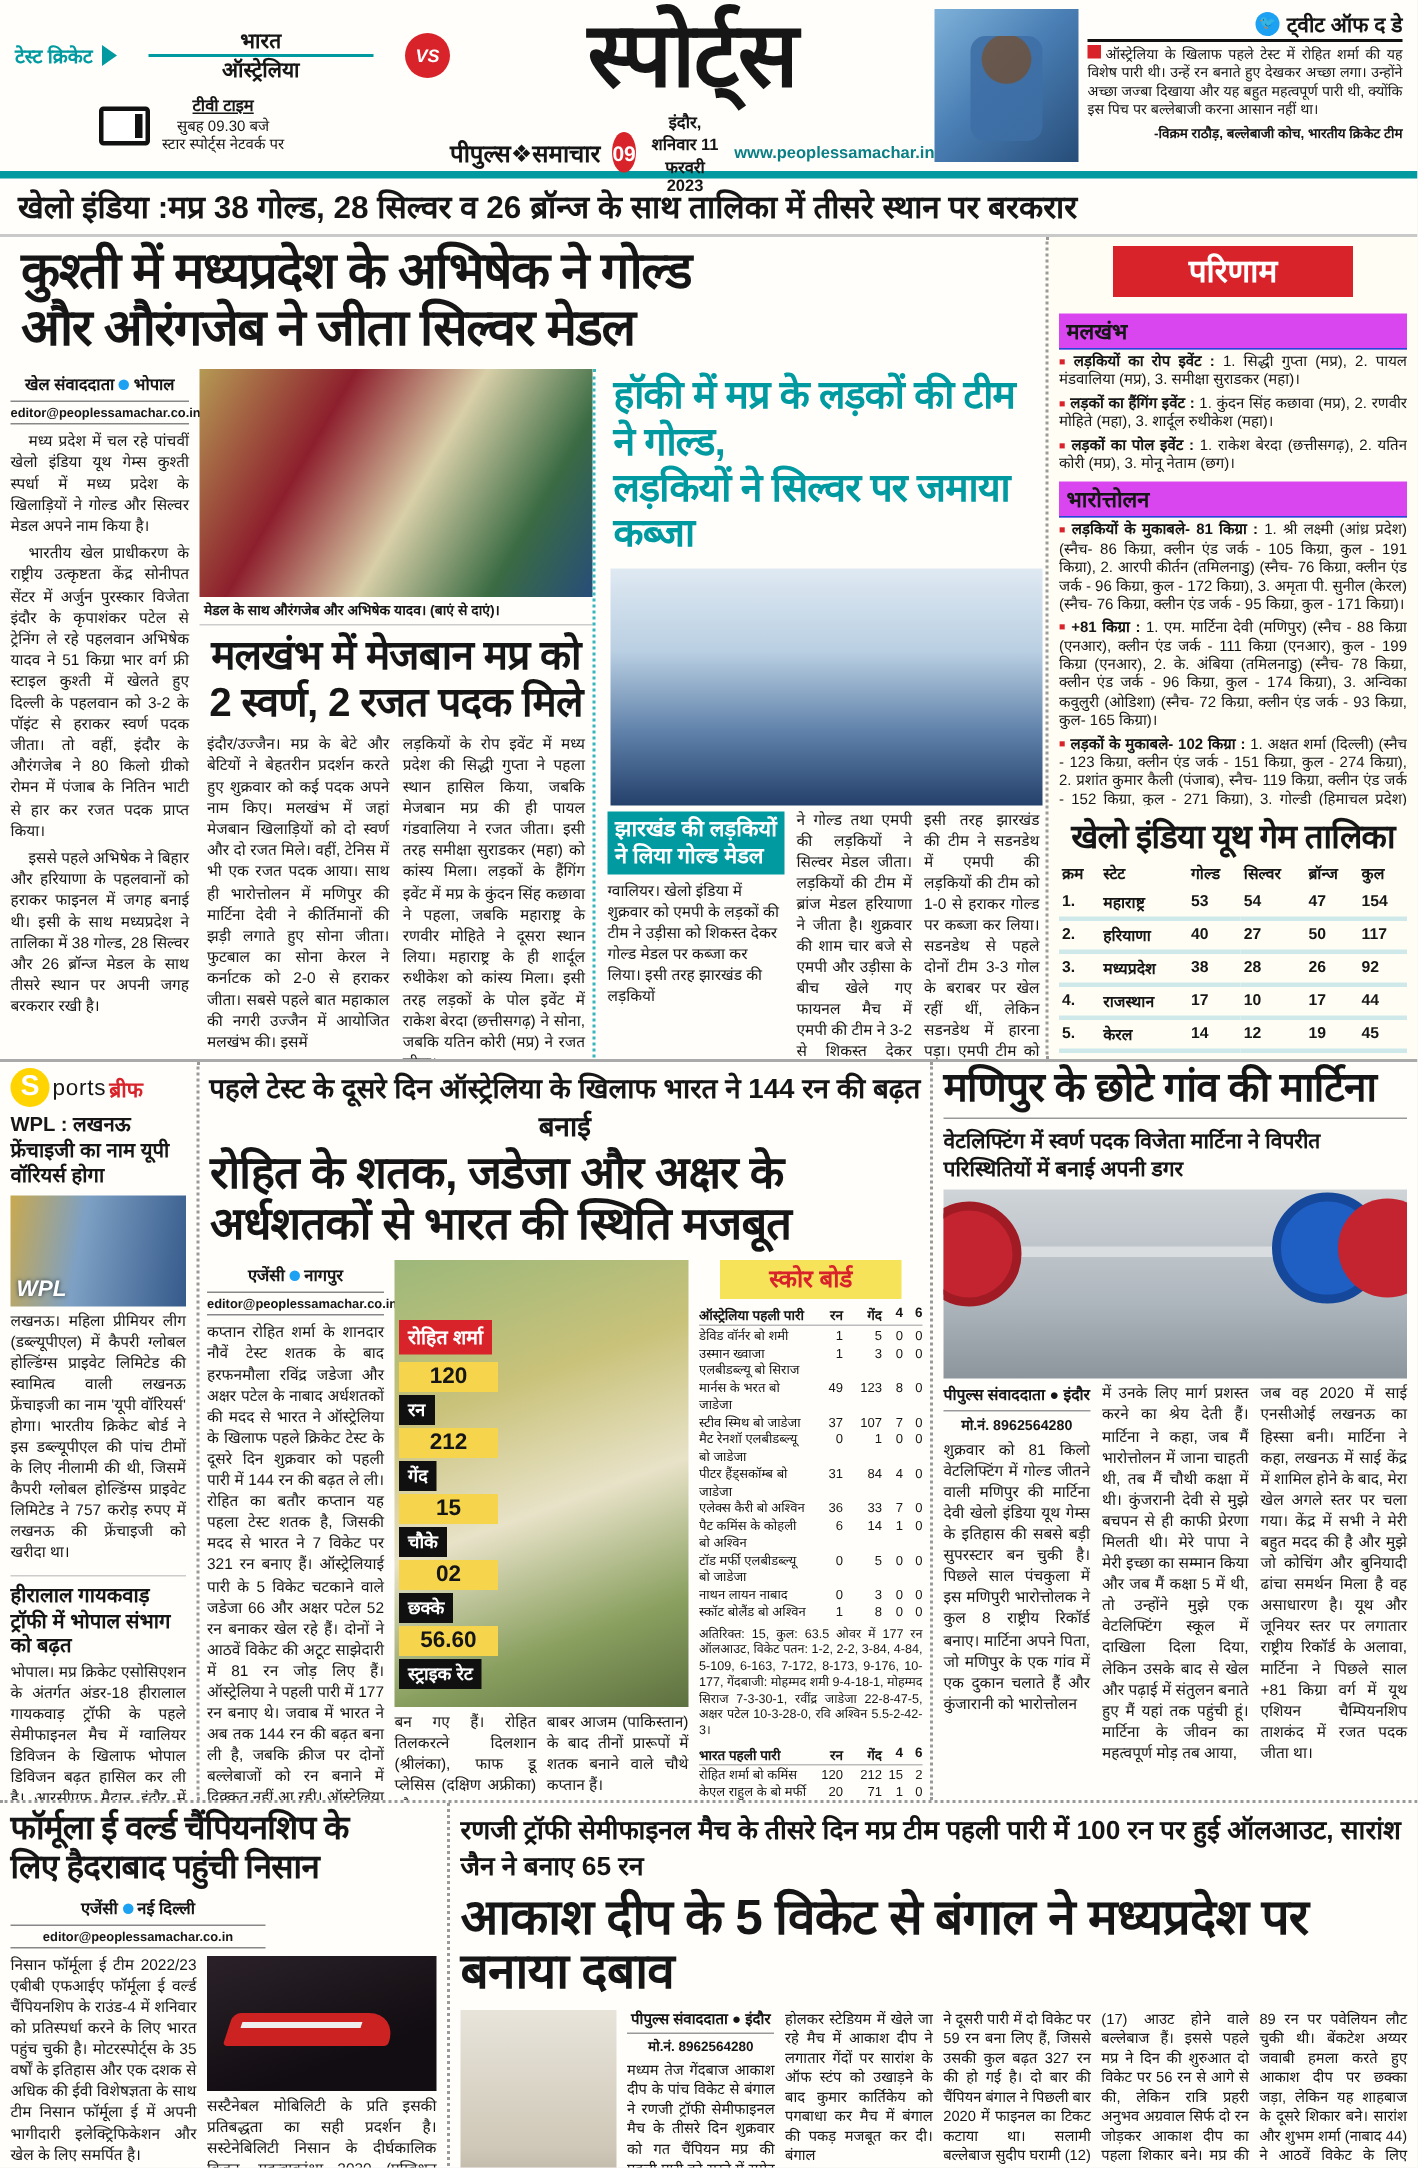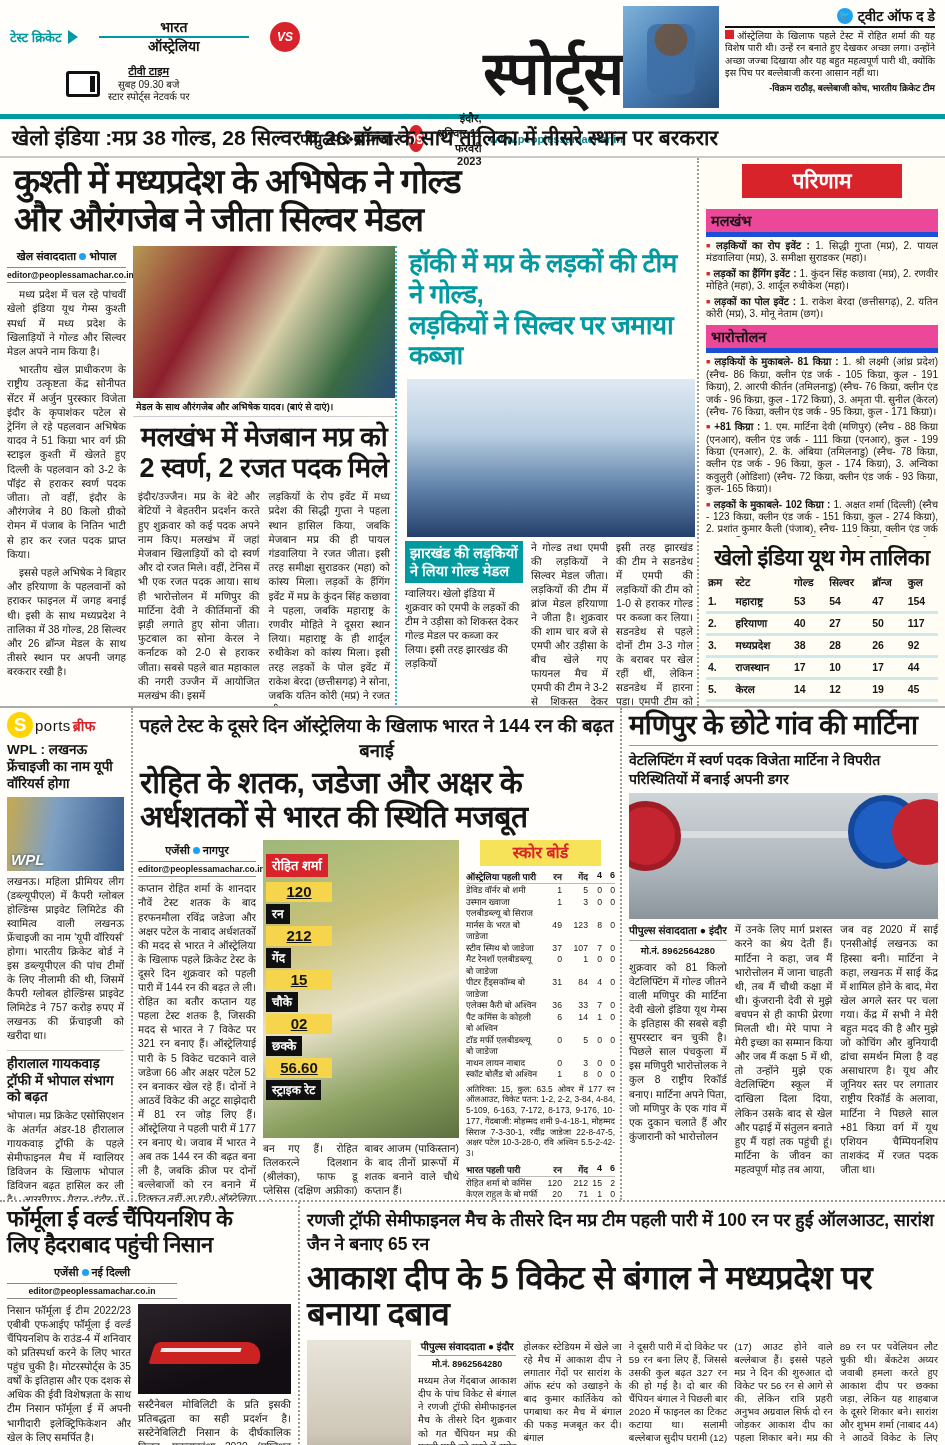--- a/index.html
+++ b/index.html
@@ -13,21 +13,21 @@
   .kicker { color:#009aa0; font-weight:bold; font-size:13px; white-space:nowrap; }
   .arrow { width:0; height:0; border-top:7px solid transparent; border-bottom:7px solid transparent; border-left:10px solid #009aa0; }
   .teams { display:flex; flex-direction:column; align-items:center; font-weight:bold; font-size:14px; line-height:1.1; flex:1; }
   .team-line { width:150px; height:2px; background:#009aa0; margin:1px 0; position:relative; }
   .vs-badge { width:30px; height:30px; border-radius:50%; background:#d8232a; color:#fff; font-weight:800; font-style:italic; font-size:12px; display:flex; align-items:center; justify-content:center; flex:none; }
   .tv-row { display:flex; gap:8px; margin-top:10px; padding-left:56px; align-items:center; }
   .tv-icon { width:34px; height:26px; border:3px solid #111; border-radius:3px; position:relative; background:#fff; }
   .tv-icon:before { content:""; position:absolute; right:2px; top:2px; bottom:2px; width:5px; background:#111; }
   .tv-text { font-size:10px; line-height:1.25; text-align:center; }
   .tv-title { font-weight:800; font-size:11px; text-decoration:underline; }
-  .hdr-center { flex:1; text-align:right;margin-top:37px; }
+  .hdr-center { flex:1; text-align:center; }
   .masthead { font-family:"Liberation Serif","DejaVu Serif",serif; font-size:60px; font-weight:800; line-height:1.05; letter-spacing:-1px; }
   .mast-row { display:flex; justify-content:center; align-items:center; gap:8px; margin-top:4px; }
   .paper-name { font-weight:800; font-size:16px; }
   .page-badge { width:27px; height:27px; border-radius:50%; background:#d8232a; color:#fff; font-weight:800; font-size:14px; display:flex; align-items:center; justify-content:center; }
   .dateline { font-size:11px; font-weight:bold; }
   .website { font-size:11px; color:#0a7f86; font-weight:bold; text-decoration:none; }
   .hdr-right { width:312px; display:flex; gap:6px; }
   .coach-photo { width:96px; height:102px; flex:none; background:linear-gradient(135deg,#7fb2d9 0%,#4a7fb5 45%,#274d79 100%); position:relative; }
   .coach-photo:after { content:""; position:absolute; left:24px; top:18px; width:48px; height:70px; background:radial-gradient(circle at 50% 22%,#6b4f3a 0 16px,#3d6ea5 17px 100%); border-radius:10px; opacity:.85; }
   .tweet { flex:1; font-size:9.5px; }
@@ -63,21 +63,21 @@
   .hockey-bottom { display:flex; gap:8px; padding-right:4px; font-size:10.3px; }
   .jhk-col { width:118px; flex:none; }
   .jhk-title { background:#009aa0; color:#fff; font-weight:800; font-size:14.5px; line-height:1.25; padding:3px 5px; margin-bottom:3px; }
   .hockey-bottom .tcol { flex:1; text-align:justify; line-height:1.36; }
   .lead-in { font-weight:800; }
 
   
   .sidebar { flex:1; border-left:2px dotted #999; padding:4px 7px; display:flex; flex-direction:column; background:#fffdf4; }
   .res-hdr { background:#d8232a; color:#fff; font-weight:800; font-size:21px; text-align:center; width:160px; margin:2px auto 6px; padding:2px 0 4px; }
   .results { flex:1; overflow:hidden; }
-  .sec-bar { background:#ec4899; font-weight:800; font-size:14.5px; padding:1px 5px 2px; margin:5px 0 3px; border-bottom:5px solid #1d4ed8; }
+  .sec-bar { background:#d946ef; font-weight:800; font-size:14.5px; padding:1px 5px 2px; margin:5px 0 3px; border-bottom:1px solid #1d4ed8; }
   .res-list div.item { font-size:10px; line-height:1.24; text-align:justify; margin-bottom:3px; }
   .res-list .item:before { content:"■"; color:#d8232a; font-size:7px; margin-right:3px; vertical-align:1px; }
   .medal { flex:none; padding-top:4px; }
   .medal-title { font-size:22px; font-weight:800; text-align:center; letter-spacing:-0.5px; margin-bottom:3px; }
   table.medal-table { width:100%; border-collapse:collapse; font-size:10.5px; }
   .medal-table th { text-align:left; font-weight:800; padding:1px 2px 3px; }
   .medal-table td { padding:2px 2px 3px; font-weight:bold; border-bottom:3px solid #cfe9ea; }
   .medal-table th.num, .medal-table td.num { text-align:left; }
 
   
@@ -93,21 +93,21 @@
   .mid-left p { text-align:justify; line-height:1.36; margin-bottom:4px; }
   .heeralal-head { font-weight:800; font-size:13.5px; line-height:1.25; margin:7px 0 3px; border-top:1px solid #ccc; padding-top:5px; }
 
   .mid-cricket { width:489px; border-right:2px dotted #999; padding:2px 5px; }
   .c-strap { text-align:center; font-weight:800; font-size:18.5px; padding:2px 0 4px; }
   .c-head { font-size:30px; font-weight:800; line-height:1.14; padding:0 2px 6px; letter-spacing:-0.5px; }
   .c-body { display:flex; gap:7px; }
   .c-col1 { width:118px; flex:none; font-size:10.3px; }
   .c-mid { width:196px; flex:none; }
   .rohit-photo { height:298px; background:linear-gradient(160deg,#9db87a 0%,#c9c27a 30%,#e8e2c8 55%,#8aa060 80%,#5d7040 100%); position:relative; }
-  .stat-box { position:absolute; left:3px; top:14px; width:96px;text-decoration:underline; }
+  .stat-box { position:absolute; left:3px; top:40px; width:96px; }
   .stat-title { background:#d8232a; color:#fff; font-weight:800; font-size:13px; padding:2px 6px 3px; margin-bottom:5px; display:inline-block; }
   .stat-val { background:#f6d44c; font-weight:800; font-size:15px; text-align:center; width:66px; padding:1px 0 2px; margin-bottom:2px; }
   .stat-lbl { background:#101010; color:#fff; font-weight:bold; font-size:12px; display:inline-block; padding:1px 6px 2px; margin-bottom:2px; }
   .c-mid-bottom { display:flex; gap:7px; font-size:10.3px; margin-top:4px; }
   .c-mid-bottom > div { flex:1; text-align:justify; line-height:1.36; }
   .c-score { flex:1; font-size:8.7px; }
   .score-hdr { background:#f6e35a; color:#d8232a; font-weight:800; font-size:16px; text-align:center; margin:0 14px 4px; padding:1px 0 3px; }
   .inn-hdr { display:flex; font-weight:800; font-size:9px; border-bottom:1px solid #bbb; margin-bottom:1px; }
   .sc-row { display:flex; line-height:1.32; }
   .sc-n { flex:1; } .sc-r { width:22px; text-align:right; } .sc-b { width:26px; text-align:right; } .sc-f { width:14px; text-align:right; } .sc-s { width:13px; text-align:right; }

